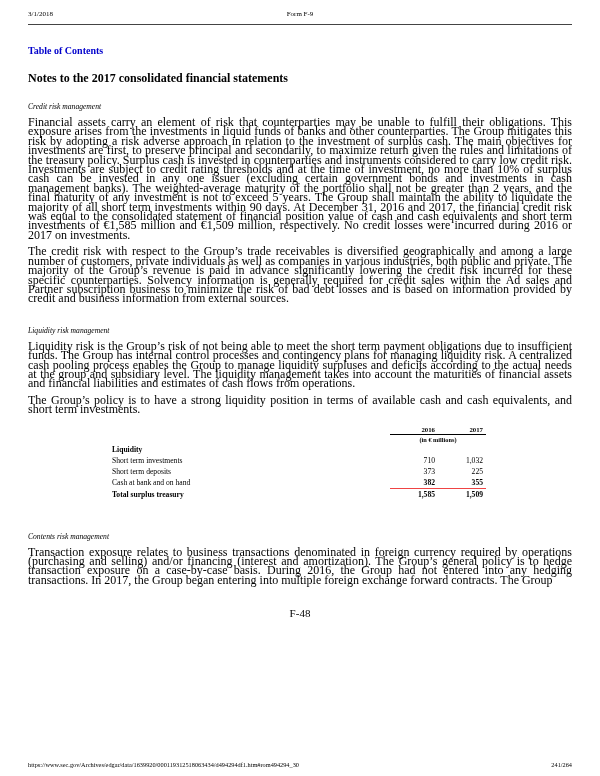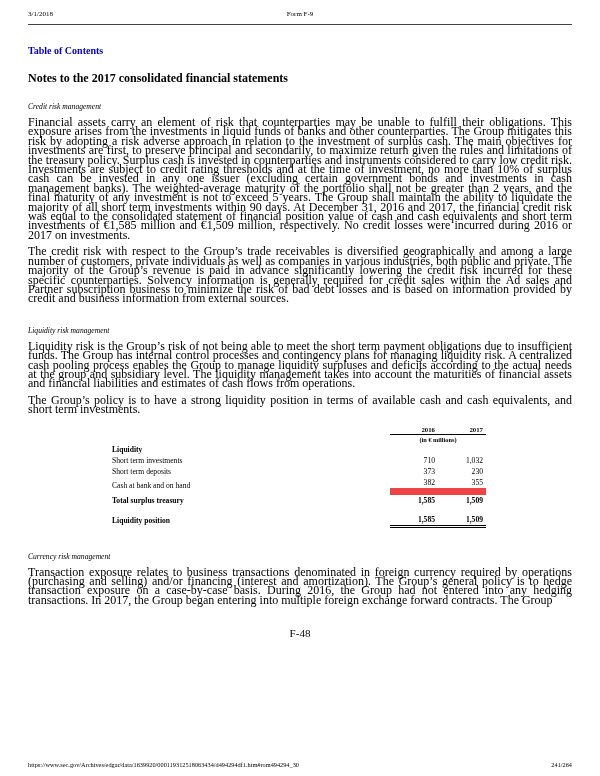--- a/index.html
+++ b/index.html
@@ -43,21 +43,21 @@
     border-collapse: collapse;
     margin: 10px 0 0 72px;
     font-size: 7.6px;
   }
   .fin-table td { padding: 1px 3px; vertical-align: bottom; white-space: nowrap; }
   .fin-table .label-col { width: 290px; padding-left: 12px; }
   .fin-table .num-col { width: 48px; text-align: right; }
   .fin-table .col-head { font-weight: bold; font-size: 6.8px; text-align: right; border-bottom: 1px solid #000; }
   .fin-table .units { font-weight: bold; font-size: 6.3px; text-align: center; padding-top: 1px; }
   .fin-table .bold { font-weight: bold; }
-  .fin-table .single-rule { border-bottom: 7px solid #ef4444; }
+  .fin-table .single-rule { border-bottom: 1px solid #ef4444; font-weight: bold; }
   .fin-table .total-cell { font-weight: bold; }
   .fin-table .double-rule { border-bottom: 3px double #000; font-weight: bold; }
   .fin-table .spacer td { height: 8px; }
 
   .sheet-number { margin-top: 22px; text-align: center; font-size: 11px; }
 
   
   .doc-footer {
     position: absolute;
     left: 28px; right: 28px; bottom: 8px;
@@ -107,46 +107,41 @@
         <td class="num-col"></td>
       </tr>
       <tr>
         <td class="label-col">Short term investments</td>
         <td class="num-col">710</td>
         <td class="num-col">1,032</td>
       </tr>
       <tr>
         <td class="label-col">Short term deposits</td>
         <td class="num-col">373</td>
-        <td class="num-col">230</td>
+        <td class="num-col">225</td>
       </tr>
       <tr>
         <td class="label-col">Cash at bank and on hand</td>
         <td class="num-col single-rule">382</td>
         <td class="num-col single-rule">355</td>
       </tr>
       <tr>
         <td class="label-col bold">Total surplus treasury</td>
         <td class="num-col total-cell">1,585</td>
         <td class="num-col total-cell">1,509</td>
       </tr>
       <tr class="spacer">
         <td></td>
           <td></td>
           <td></td>
       </tr>
-      <tr>
-        <td class="label-col bold">Liquidity position</td>
-        <td class="num-col double-rule">1,585</td>
-        <td class="num-col double-rule">1,509</td>
-      </tr>
     </tbody>
   </table>
 
-  <div class="section-heading" style="margin-top:24px;">Currency risk management</div>
+  <div class="section-heading" style="margin-top:24px;">Contents risk management</div>
   <p class="para">Transaction exposure relates to business transactions denominated in foreign currency required by operations (purchasing and selling) and/or financing (interest and amortization). The Group’s general policy is to hedge transaction exposure on a case-by-case basis. During 2016, the Group had not entered into any hedging transactions. In 2017, the Group began entering into multiple foreign exchange forward contracts. The Group</p>
 
   <div class="sheet-number">F-48</div>
 
   <div class="doc-footer">
     <span>https://www.sec.gov/Archives/edgar/data/1639920/000119312518063434/d494294df1.htm#rom494294_30</span>
     <span>241/264</span>
   </div>
 
 </div>

